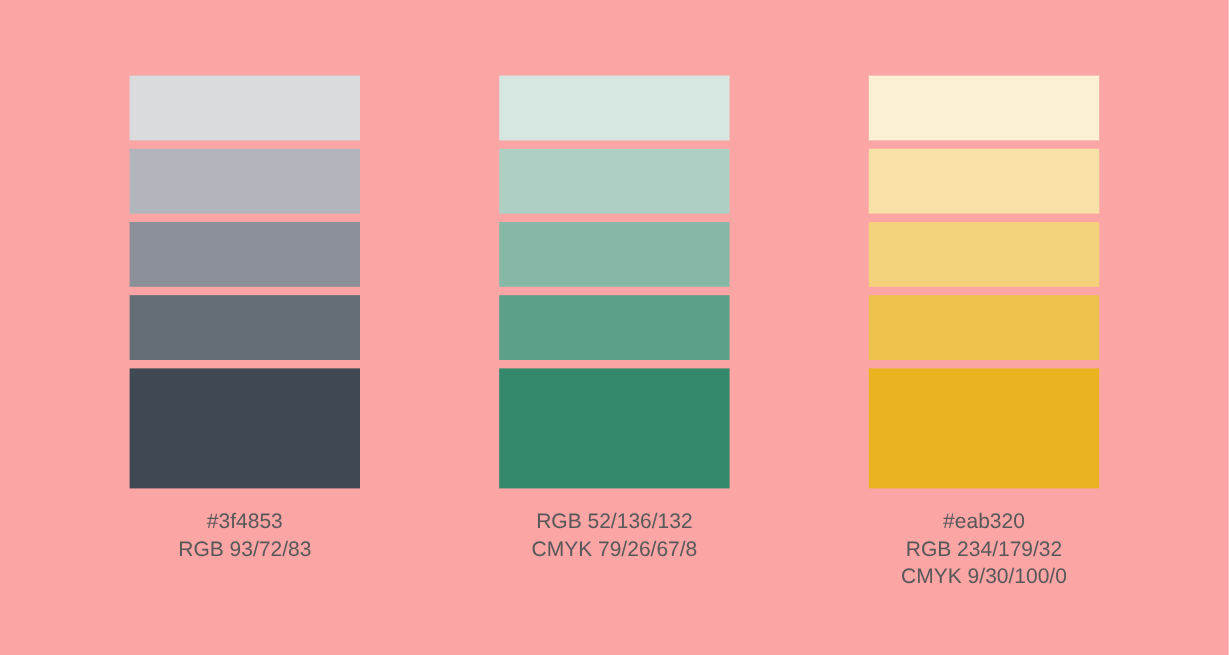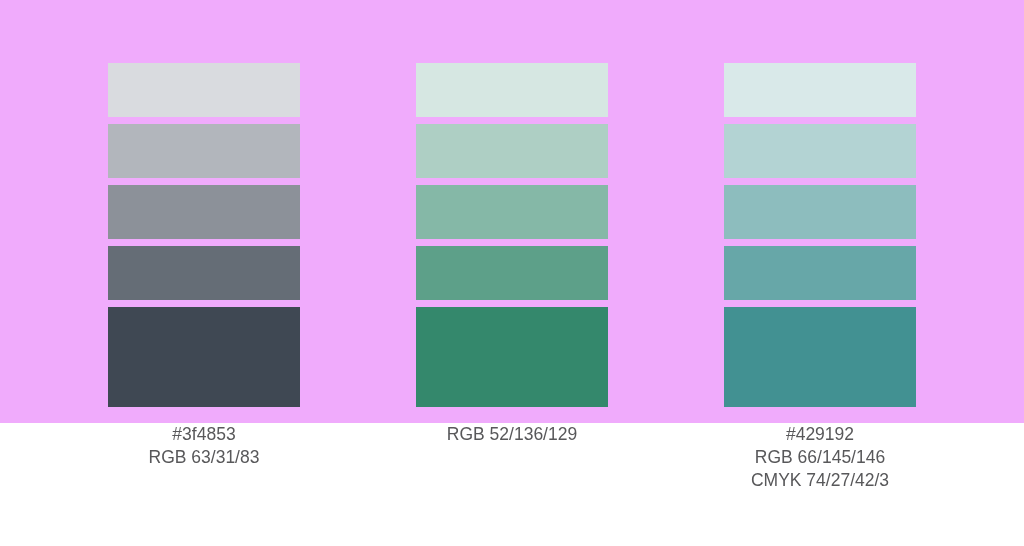--- a/index.html
+++ b/index.html
@@ -9,22 +9,22 @@
   }
   body {
     width: 1024px;
     height: 546px;
     font-family: "Liberation Sans", sans-serif;
     overflow: hidden;
   }
   .palette-sheet {
     position: relative;
     width: 1024px;
-    height: 423px;
-    background: #f0abfc;
+    height: 546px;
+    background: #fca5a5;
   }
   .palette-grid {
     position: absolute;
     left: 108px;
     top: 63px;
     width: 808px;
     display: flex;
     flex-direction: row;
     justify-content: space-between;
   }
@@ -68,47 +68,48 @@
     <div class="palette-column">
       <div class="swatch-stack">
         <div class="swatch" style="background-color: rgb(217, 219, 223);"></div>
         <div class="swatch" style="background-color: rgb(178, 182, 188);"></div>
         <div class="swatch" style="background-color: rgb(140, 145, 153);"></div>
         <div class="swatch" style="background-color: rgb(101, 109, 118);"></div>
         <div class="swatch base-swatch" style="background-color: rgb(63, 72, 83);"></div>
       </div>
       <div class="column-caption" style="color: rgb(88, 88, 90);">
         <span class="caption-line">#3f4853</span>
-        <span class="caption-line">RGB 63/31/83</span>
+        <span class="caption-line">RGB 93/72/83</span>
       </div>
     </div>
 
     <div class="palette-column">
       <div class="swatch-stack">
         <div class="swatch" style="background-color: rgb(214, 231, 226);"></div>
         <div class="swatch" style="background-color: rgb(174, 207, 196);"></div>
         <div class="swatch" style="background-color: rgb(133, 184, 167);"></div>
         <div class="swatch" style="background-color: rgb(93, 160, 137);"></div>
         <div class="swatch base-swatch" style="background-color: rgb(52, 136, 108);"></div>
       </div>
       <div class="column-caption" style="color: rgb(88, 88, 90);">
-        <span class="caption-line">RGB 52/136/129</span>
+        <span class="caption-line">RGB 52/136/132</span>
+        <span class="caption-line">CMYK 79/26/67/8</span>
       </div>
     </div>
 
+
     <div class="palette-column">
       <div class="swatch-stack">
-        <div class="swatch" style="background-color: rgb(217, 233, 233);"></div>
-        <div class="swatch" style="background-color: rgb(179, 211, 211);"></div>
-        <div class="swatch" style="background-color: rgb(141, 189, 190);"></div>
-        <div class="swatch" style="background-color: rgb(103, 167, 168);"></div>
-        <div class="swatch base-swatch" style="background-color: rgb(66, 145, 146);"></div>
+        <div class="swatch" style="background-color: rgb(251, 240, 210);"></div>
+        <div class="swatch" style="background-color: rgb(247, 225, 166);"></div>
+        <div class="swatch" style="background-color: rgb(243, 210, 121);"></div>
+        <div class="swatch" style="background-color: rgb(238, 194, 77);"></div>
+        <div class="swatch base-swatch" style="background-color: rgb(234, 179, 32);"></div>
       </div>
       <div class="column-caption" style="color: rgb(88, 88, 90);">
-        <span class="caption-line">#429192</span>
-        <span class="caption-line">RGB 66/145/146</span>
-        <span class="caption-line">CMYK 74/27/42/3</span>
+        <span class="caption-line">#eab320</span>
+        <span class="caption-line">RGB 234/179/32</span>
+        <span class="caption-line">CMYK 9/30/100/0</span>
       </div>
     </div>
-
 
   </div>
 </div>
 
 </body></html>

